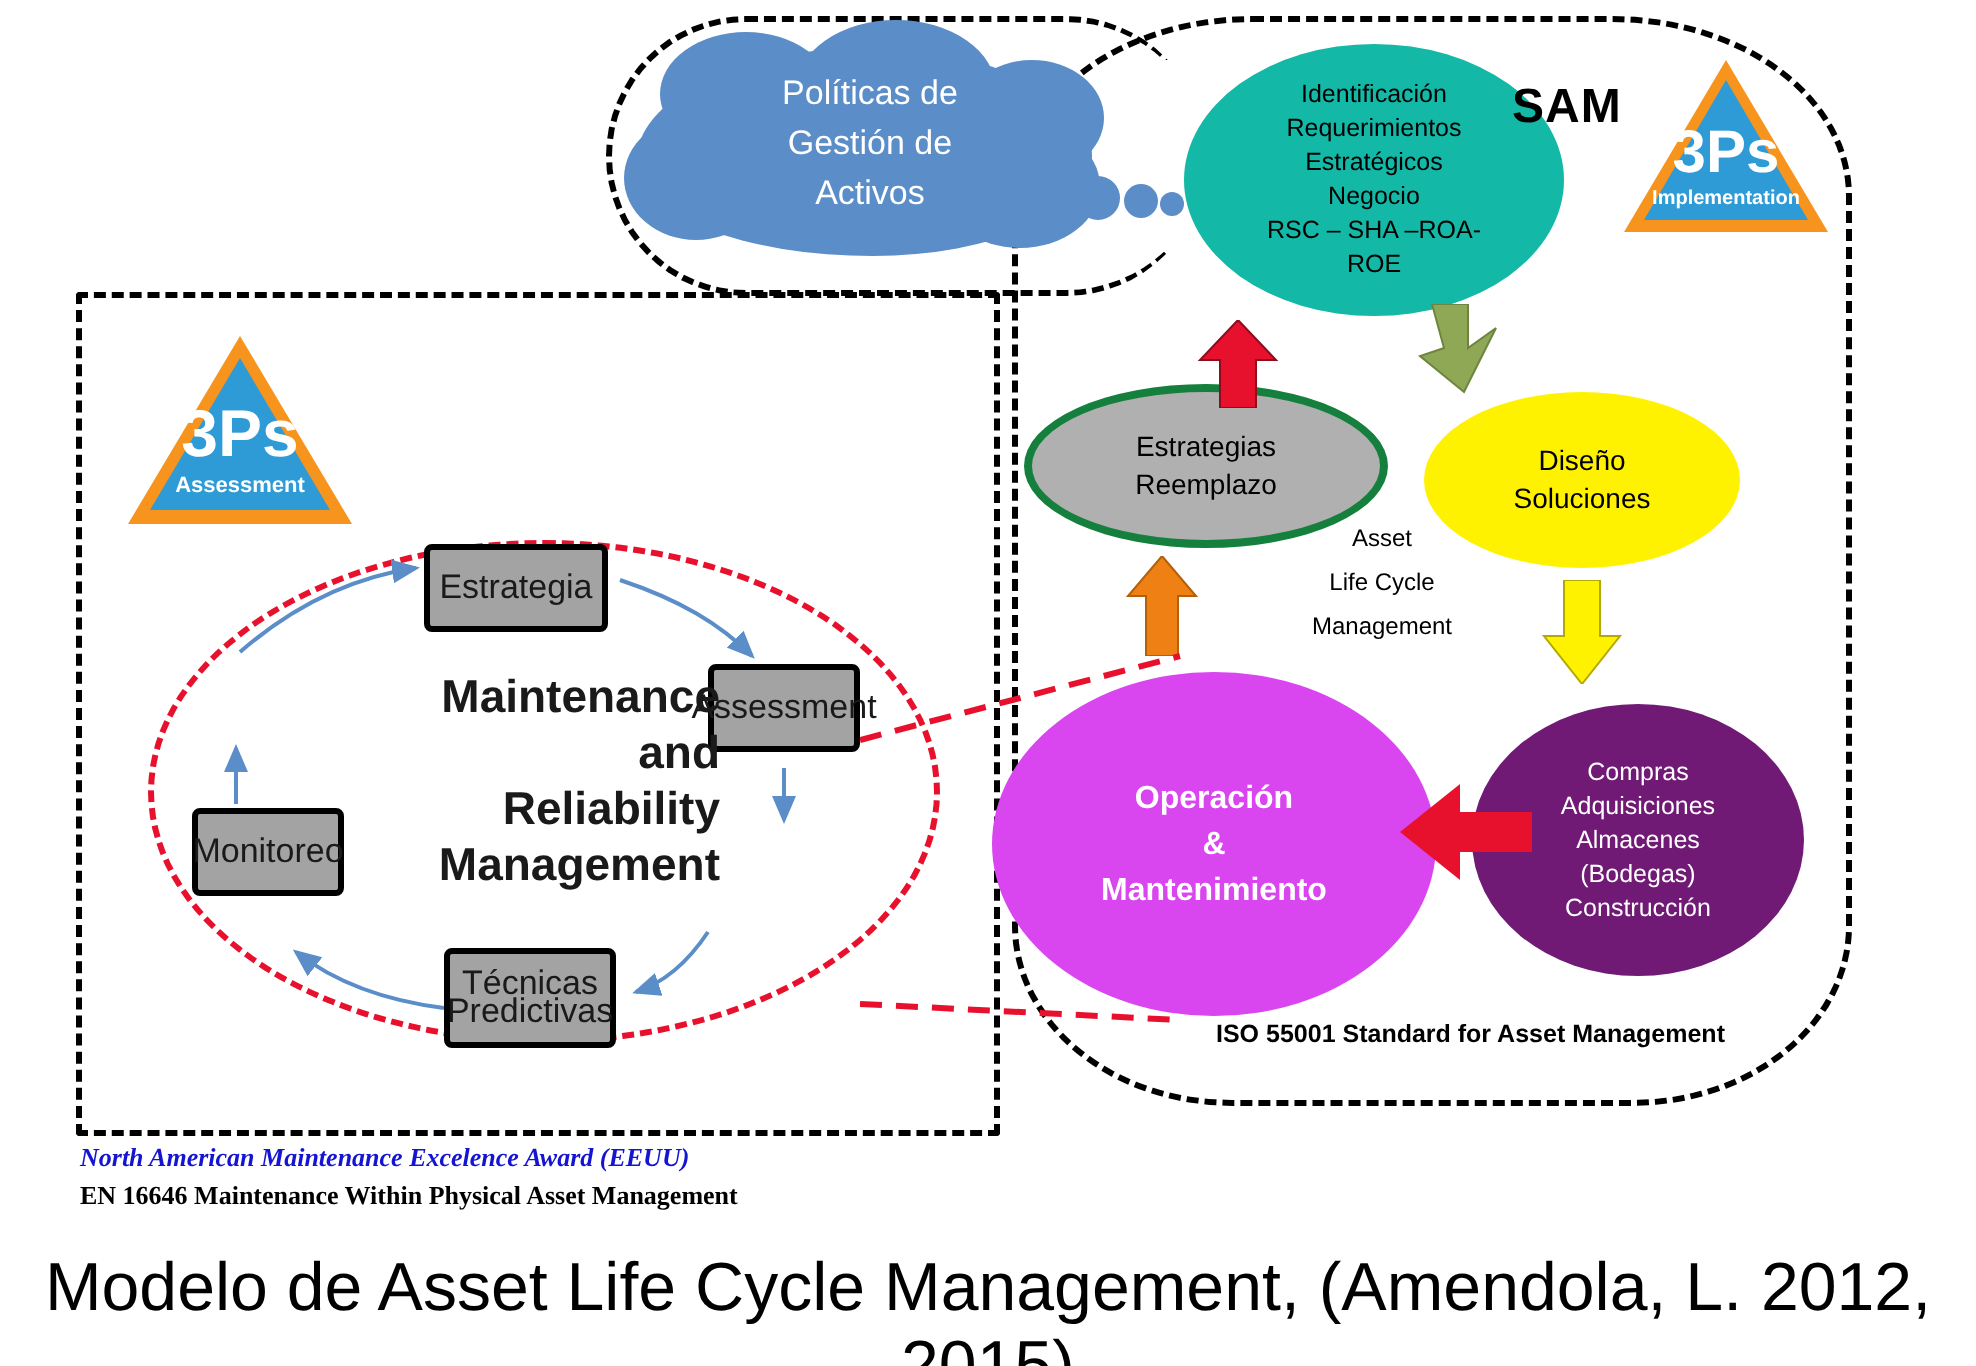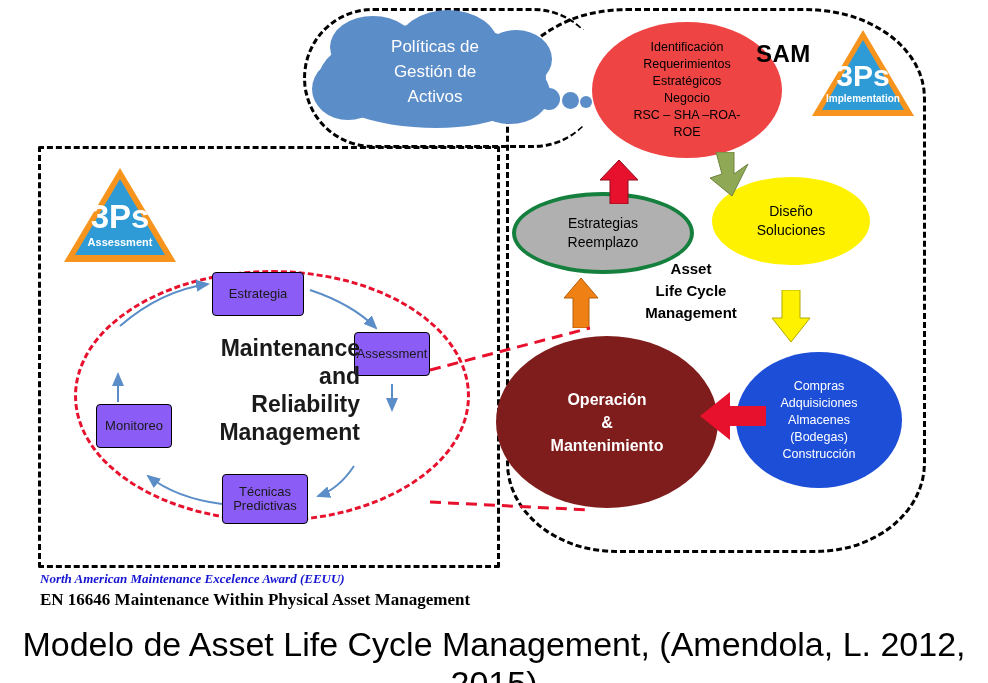--- a/index.html
+++ b/index.html
@@ -105,51 +105,51 @@
     position: absolute;
     border-radius: 50%;
     display: flex;
     align-items: center;
     justify-content: center;
     text-align: center;
     box-sizing: border-box;
   }
   #green-ellipse {
     left: 592px; top: 22px; width: 190px; height: 136px;
-    background: #ef4444;
+    background: #14b8a6;
     color: #000000;
     font-size: 12.5px;
     line-height: 17px;
   }
   #gray-ellipse {
     left: 512px; top: 192px; width: 182px; height: 82px;
     background: #B0B0B0;
     border: 4px solid #15803d;
     color: #000000;
     font-size: 14px;
     line-height: 19px;
   }
   #yellow-ellipse {
-    left: 712px; top: 177px; width: 158px; height: 88px;
+    left: 712px; top: 196px; width: 158px; height: 88px;
     background: #FFF200;
     color: #000000;
     font-size: 14px;
     line-height: 19px;
   }
   #orange-ellipse {
     left: 496px; top: 336px; width: 222px; height: 172px;
-    background: #7f1d1d;
+    background: #d946ef;
     color: #ffffff;
     font-weight: bold;
     font-size: 16px;
     line-height: 23px;
   }
   #red-ellipse {
     left: 736px; top: 352px; width: 166px; height: 136px;
-    background: #1d4ed8;
+    background: #701a75;
     color: #ffffff;
     font-size: 12.5px;
     line-height: 17px;
   }
 
   
   #sam-label {
     position: absolute;
     left: 756px; top: 40px;
     font-size: 24px;
@@ -160,22 +160,22 @@
   .tri-logo { position: absolute; }
   #logo-impl { left: 808px; top: 28px; width: 110px; height: 92px; }
   #logo-assess { left: 60px; top: 166px; width: 120px; height: 100px; }
 
   
   #alcm-label {
     position: absolute;
     left: 616px; top: 258px;
     width: 150px;
     text-align: center;
-    font-weight: bold;
-    font-size: 15px;
+    font-weight: normal;
+    font-size: 12px;
     line-height: 22px;
     color: #000000;
   }
 
   
   #iso-text {
     position: absolute;
     left: 608px; top: 510px;
     font-size: 12.5px;
     font-weight: bold;
@@ -189,28 +189,28 @@
   #red-dashed-ellipse {
     position: absolute;
     left: 74px; top: 270px;
     width: 396px; height: 252px;
     border: 3px dashed #E8112D;
     border-radius: 50%;
     box-sizing: border-box;
   }
   .node-box {
     position: absolute;
-    background: #8b5cf6;
-    border: 1px solid #000000;
+    background: #a3a3a3;
+    border: 3px solid #000000;
     border-radius: 4px;
     display: flex;
     align-items: center;
     justify-content: center;
     text-align: center;
-    font-size: 13px;
+    font-size: 17px;
     line-height: 14px;
     color: #1a1a1a;
     box-sizing: border-box;
   }
   #node-estrategia  { left: 212px; top: 272px; width: 92px; height: 44px; }
   #node-planificar  { left: 354px; top: 332px; width: 76px; height: 44px; }
   #node-programas   { left: 350px; top: 414px; width: 84px; height: 44px; }
   #node-tecnicas    { left: 222px; top: 474px; width: 86px; height: 50px; }
   #node-monitoreo   { left: 96px; top: 404px; width: 76px; height: 44px; }
   #node-confiab     { left: 96px; top: 322px; width: 80px; height: 44px; }
@@ -232,21 +232,21 @@
     left: 40px; top: 571px;
     font-size: 13px;
     font-weight: bold;
     font-style: italic;
     color: #1414D2;
     font-family: "Liberation Serif", serif;
   }
   #en-line {
     position: absolute;
     left: 40px; top: 590px;
-    font-size: 17px;
+    font-size: 13px;
     font-weight: bold;
     color: #000000;
     font-family: "Liberation Serif", serif;
   }
   #main-caption {
     position: absolute;
     left: 0; top: 625px;
     width: 988px;
     text-align: center;
     font-size: 34px;
@@ -393,18 +393,19 @@
   </div>
   <div class="node-box" id="node-monitoreo">
     <span style="white-space:pre-line;text-align:center;">Monitoreo</span>
   </div>
 
   <div id="mrm-title" style="white-space:pre-line;">Maintenance
 and
 Reliability
 Management</div>
 
+  <div id="iso-text">ISO 55001  Standard for Asset  Management</div>
 
   <div id="award-line">North American Maintenance Excelence Award (EEUU)</div>
   <div id="en-line">EN 16646  Maintenance  Within Physical  Asset  Management</div>
   <div id="main-caption">Modelo de Asset Life Cycle Management, (Amendola, L. 2012, 2015)</div>
 
 </div>
 
 </body></html>

